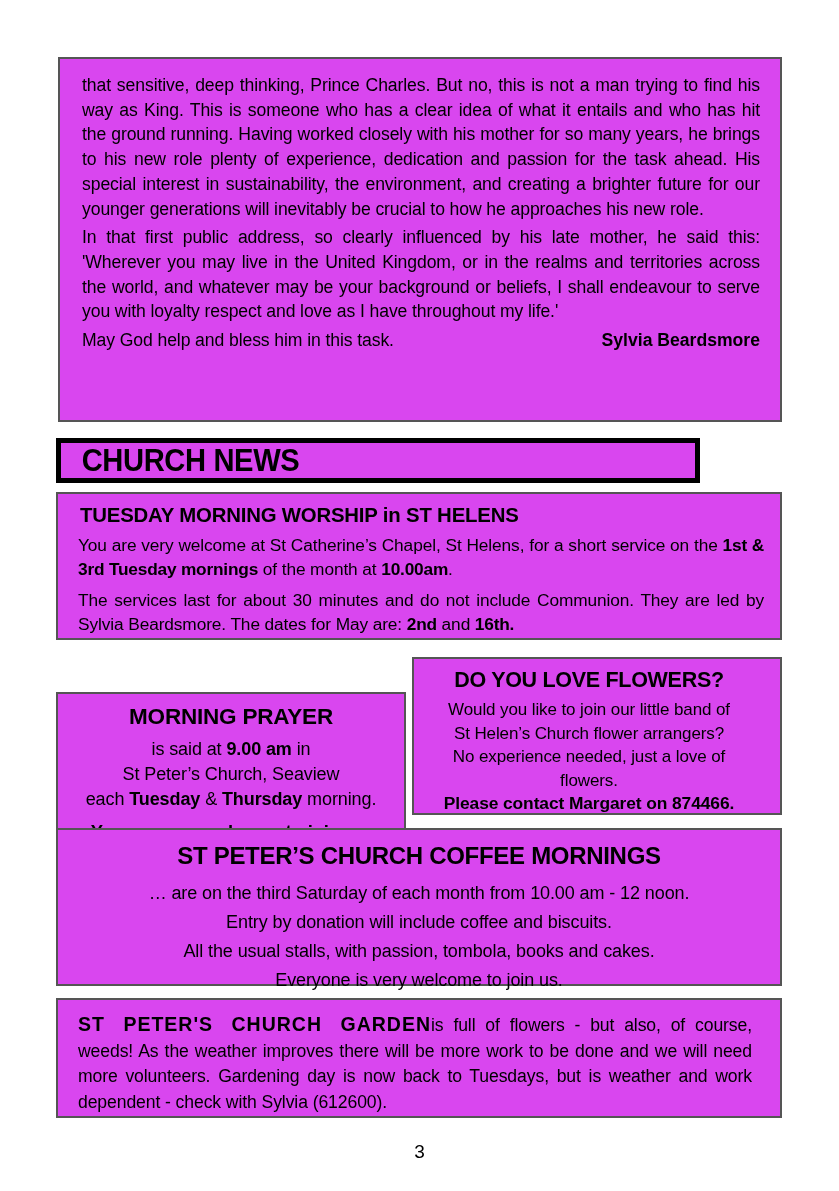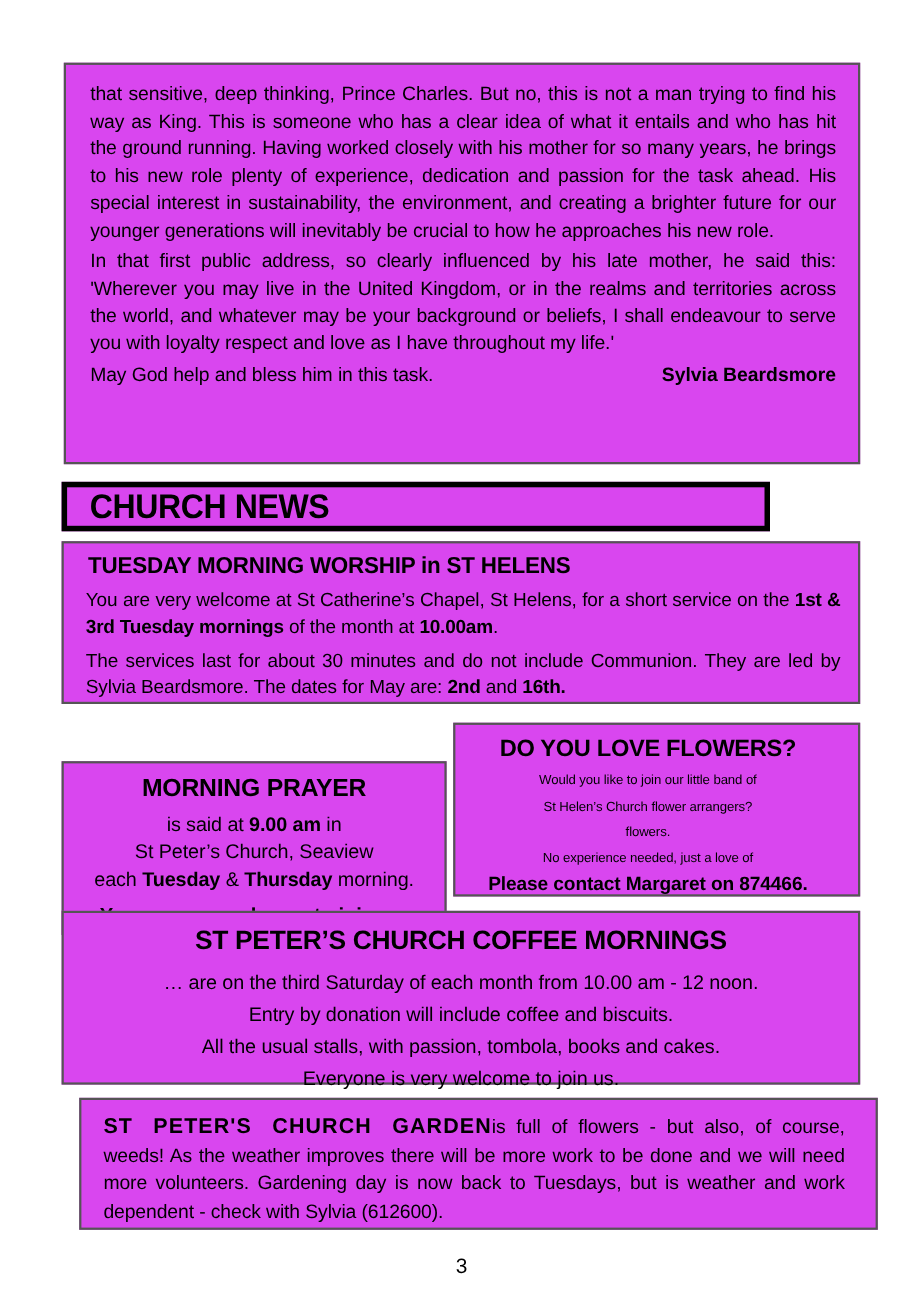--- a/index.html
+++ b/index.html
@@ -142,21 +142,21 @@
     padding: 7px 24px 6px 8px;
     text-align: center;
   }
   #flowers-title {
     font-size: 21.5px;
     font-weight: bold;
     letter-spacing: -0.3px;
     margin: 2px 0 5px 0;
   }
   .fl-line {
-    font-size: 12px;
+    font-size: 17px;
     line-height: 23.5px;
     margin: 0;
     letter-spacing: -0.1px;
   }
   .fl-line.bold {
     font-weight: bold;
     font-size: 17.4px;
     margin-top: 0;
   }
 
@@ -178,21 +178,21 @@
   }
   .cf-line {
     font-size: 18px;
     line-height: 29px;
     margin: 0;
     letter-spacing: -0.1px;
   }
 
   
   #garden-box {
-    left: 72px;
+    left: 56px;
     top: 998px;
     width: 726px;
     height: 120px;
     padding: 12px 28px 8px 20px;
   }
   #garden-para {
     margin: 0;
     font-size: 17.6px;
     line-height: 25.5px;
     text-align: justify;
@@ -245,22 +245,22 @@
     <p class="mp-line"><span>is said at </span><b>9.00 am</b><span> in</span></p>
     <p class="mp-line">St Peter’s Church, Seaview</p>
     <p class="mp-line"><span>each </span><b>Tuesday</b><span> &amp; </span><b>Thursday</b><span> morning.</span></p>
     <p class="mp-line spaced">You are very welcome to join us.</p>
   </div>
 
   <div class="box" id="flowers-box">
     <div id="flowers-title">DO YOU LOVE FLOWERS?</div>
     <p class="fl-line">Would you like to join our little band of</p>
     <p class="fl-line">St Helen’s Church flower arrangers?</p>
+    <p class="fl-line">No experience needed, just a love of</p>
     <p class="fl-line">flowers.</p>
-    <p class="fl-line">No experience needed, just a love of</p>
     <p class="fl-line bold">Please contact Margaret on 874466.</p>
   </div>
 
   <div class="box" id="coffee-box">
     <div id="coffee-title">ST PETER’S CHURCH COFFEE MORNINGS</div>
     <p class="cf-line">… are on the third Saturday of each month from 10.00 am - 12 noon.</p>
     <p class="cf-line">Entry by donation will include coffee and biscuits.</p>
     <p class="cf-line">All the usual stalls, with passion, tombola, books and cakes.</p>
     <p class="cf-line">Everyone is very welcome to join us.</p>
   </div>

